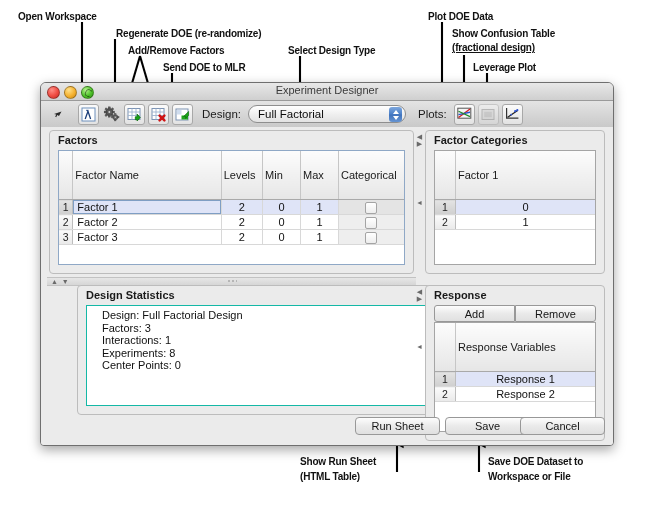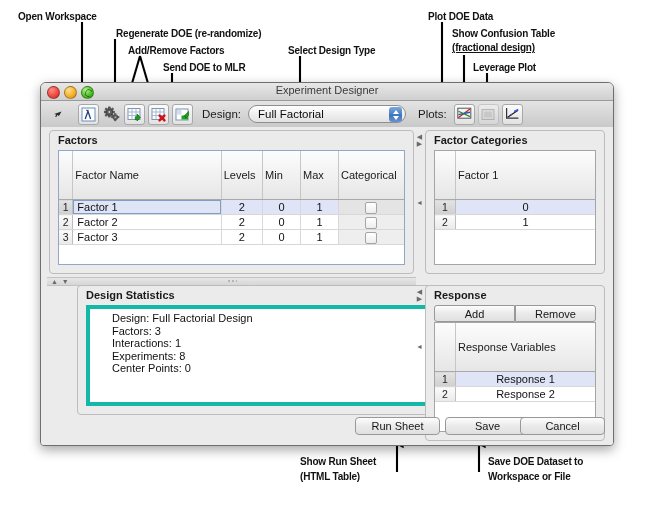--- a/index.html
+++ b/index.html
@@ -234,24 +234,24 @@
     border: 1px solid #a4a4a4;
     border-radius: 2px;
     background: linear-gradient(to bottom, #ffffff 0%, #ededed 100%);
     vertical-align: middle;
   }
 
   
   .statsbox {
     position: absolute;
     background: #ffffff;
-    border: 4px solid #14b8a6;
+    border: 1px solid #14b8a6;
     font-size: 11px;
     color: #101010;
-    padding: 3px 22px;
+    padding: 3px 15px;
     line-height: 12.5px;
     box-sizing: border-box;
     overflow: hidden;
   }
 
   
   .btn {
     border: 1px solid #989898;
     border-radius: 4px;
     background: linear-gradient(to bottom, #fdfdfd 0%, #eaeaea 50%, #e0e0e0 100%);

